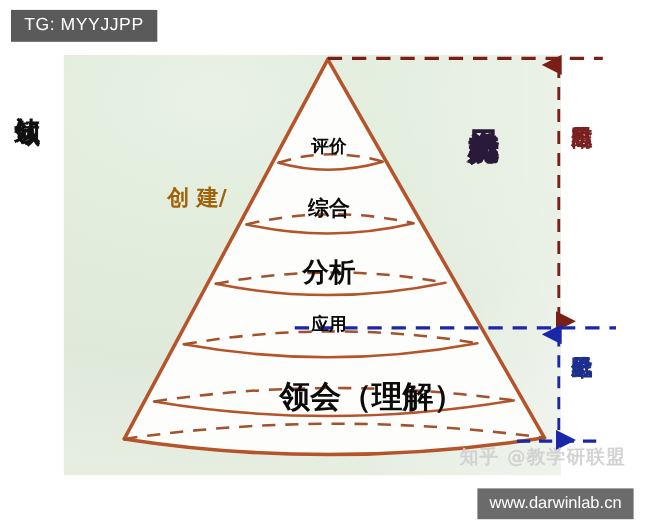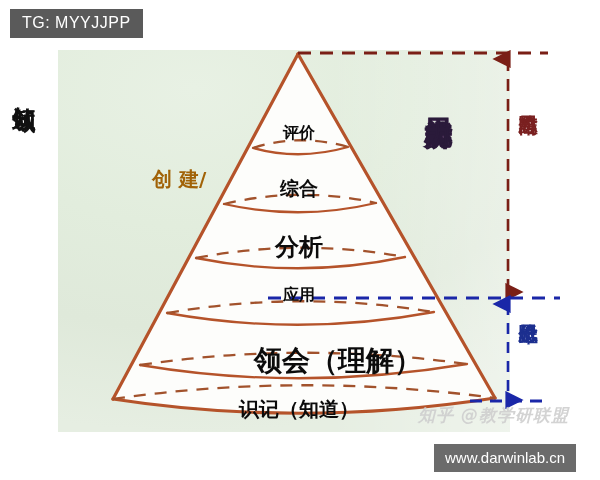--- a/index.html
+++ b/index.html
@@ -94,21 +94,20 @@
     background:#6b6b6b;color:#fff;
     font-size:15px;padding:5px 11px 6px 11px;
     font-family:"Liberation Sans",sans-serif;
   }
   #zhihu-watermark{
     position:absolute;left:418px;top:404px;
     font-size:17px;color:#cfcfcf;font-weight:700;
     letter-spacing:1px;white-space:nowrap;
     opacity:.9;
     font-family:"DejaVu Sans","Liberation Sans",sans-serif;
-    font-style:italic;
   }
 </style>
 </head>
 <body>
 
 <div id="stage">
 
   <div class="panel"></div>
 
   <svg class="svgwrap" viewBox="0 0 600 480">
@@ -167,21 +166,20 @@
 
   <div class="vtext" id="cognitive-domain">认知领域</div>
 
   <div id="create-label">创 建/</div>
 
   <div class="lvl" id="lvl-evaluate">评价</div>
   <div class="lvl" id="lvl-synthesize">综合</div>
   <div class="lvl" id="lvl-analyze">分析</div>
   <div class="lvl" id="lvl-apply">应用</div>
   <div class="lvl" id="lvl-comprehend">领会（理解）</div>
-  <div class="lvl" id="lvl-remember">识记（知道）</div>
 
   <div class="vtext" id="critical-thinking">思辨能力</div>
   <div class="vtext" id="higher-order">高阶思维</div>
   <div class="vtext" id="lower-order">低阶思维</div>
 
   <div id="zhihu-watermark">知乎 @教学研联盟</div>
   <div id="tg-watermark">TG: MYYJJPP</div>
   <div id="site-watermark">www.darwinlab.cn</div>
 
 </div>

